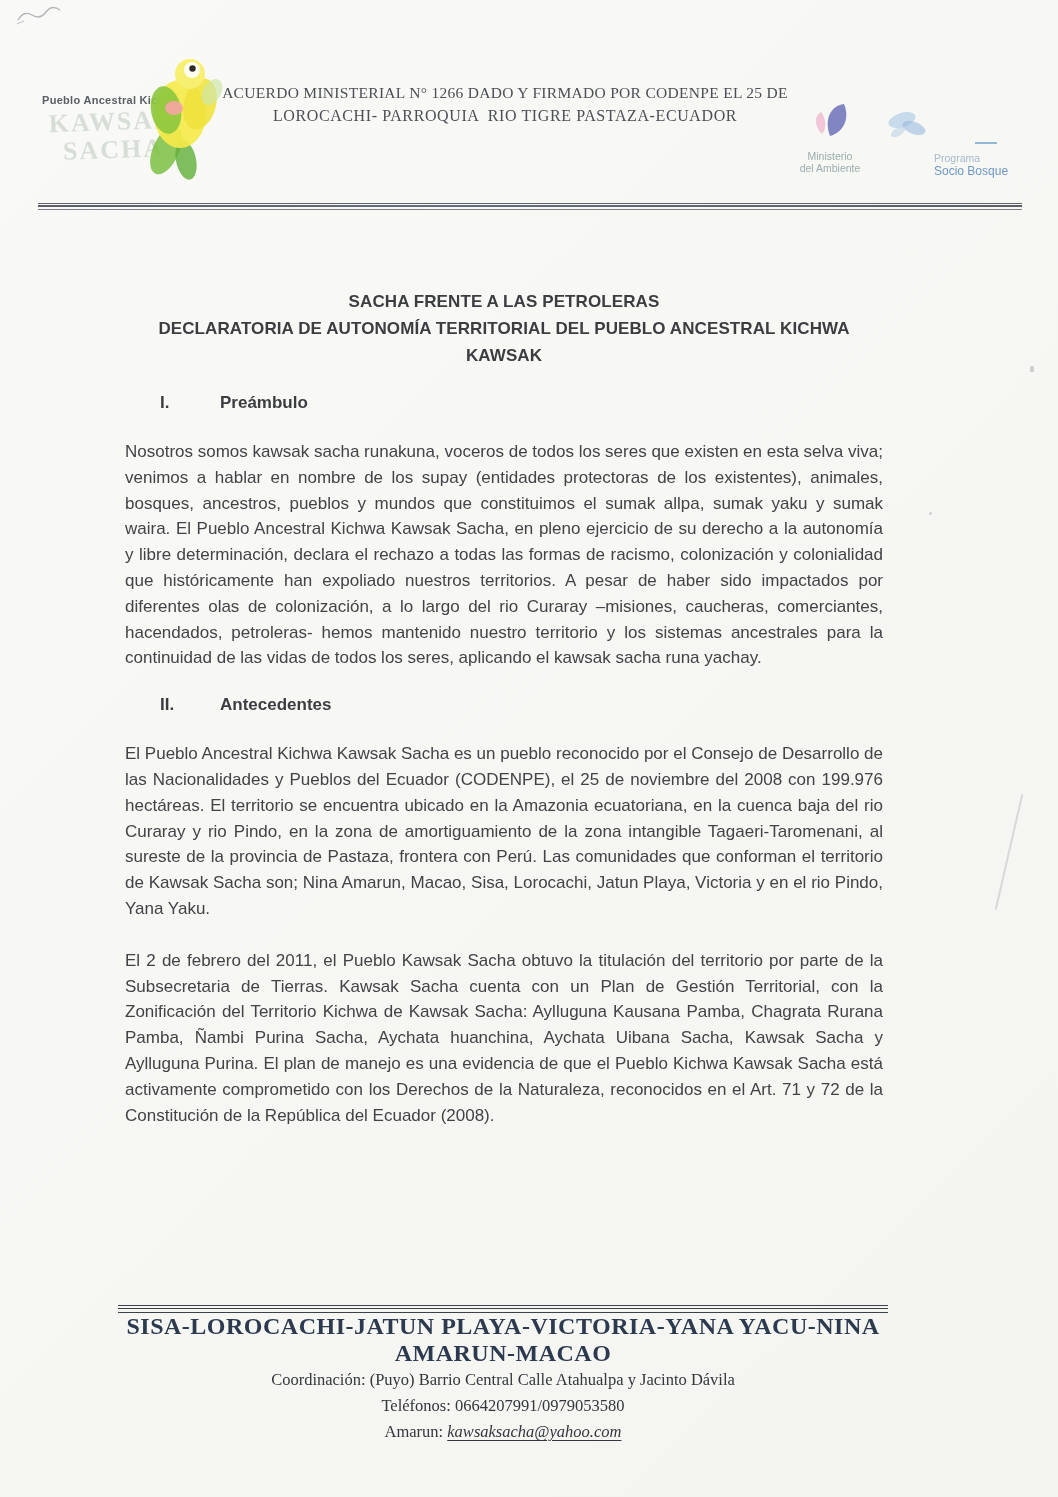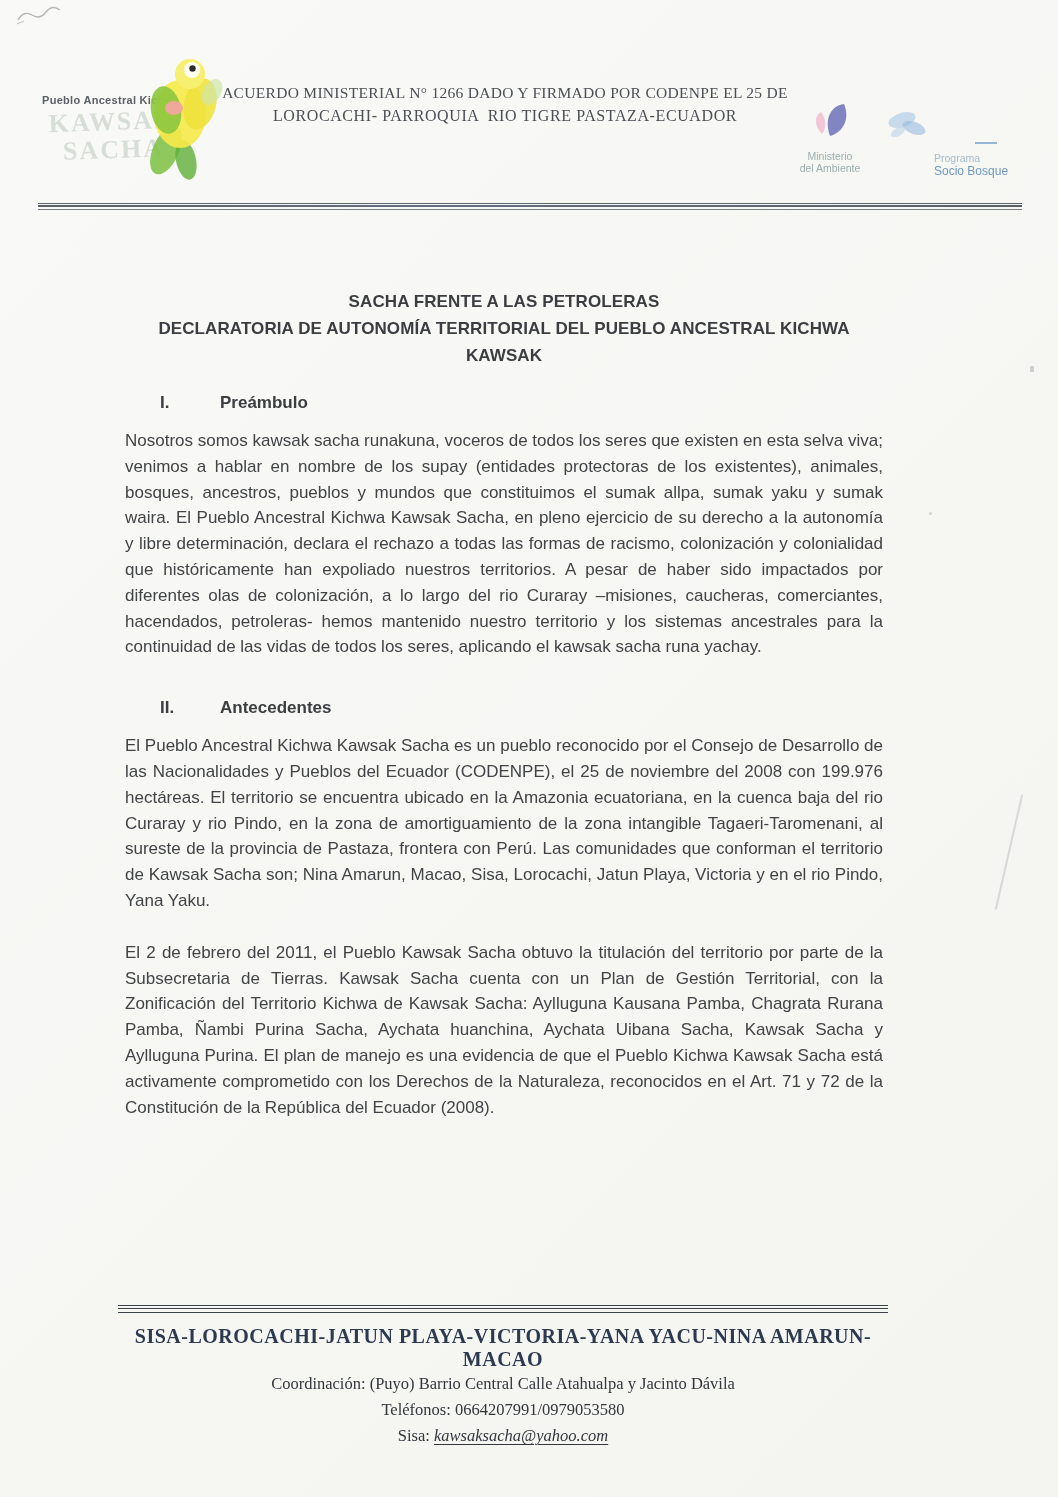--- a/index.html
+++ b/index.html
@@ -42,31 +42,31 @@
     border-top:1.5px solid #5e646c; border-bottom:1px solid #7a7f86; }
   .rule-top::after { content:""; position:absolute; left:0; right:0; top:0.5px; height:2px;
     background:linear-gradient(90deg,#3f454d,#4a5568 40%,#3f454d); opacity:.85; }
 
   
   .body-col { position:absolute; left:125px; top:288px; width:758px; }
   .doc-title { text-align:center; font-weight:bold; font-size:17px; line-height:27px; color:#3b3d40; letter-spacing:.1px; }
   .sec-heading { display:flex; padding-left:35px; margin-top:24px; font-weight:bold; font-size:17px; color:#3b3d40; }
   .sec-num { width:60px; }
   .para { text-align:justify; font-size:17px; line-height:25.8px; margin:0; color:#414346; }
-  .para.first { margin-top:15px; }
+  .para.first { margin-top:26px; }
   .para + .para { margin-top:26px; }
-  .sec2 { margin-top:38px; }
+  .sec2 { margin-top:24px; }
   .sec2-para { margin-top:19px; }
 
   
   .footer { position:absolute; left:118px; top:1305px; width:770px; text-align:center;
     font-family:"Liberation Serif", serif; color:#2e3a4c; }
   .rule-bottom { height:6px; border-top:1.2px solid #3c424a; border-bottom:1px solid #3c424a; position:relative; }
   .rule-bottom::after { content:""; position:absolute; left:0; right:0; top:1.5px; height:1.2px; background:#3c424a; }
-  .footer-communities { margin-top:12px; font-weight:bold; font-size:20px; letter-spacing:.5px; color:#2c3a50; }
+  .footer-communities { margin-top:0; font-weight:bold; font-size:24px; letter-spacing:.5px; color:#2c3a50; }
   .footer-line { font-size:16.5px; line-height:26px; color:#33373d; }
   .footer-email-value { text-decoration:underline; text-underline-offset:3px;font-style:italic; }
 
   
   .squiggle { position:absolute; left:16px; top:6px; opacity:.55; }
   .scratch { position:absolute; left:1008px; top:793px; width:1.5px; height:118px;
     background:#9aa0a8; opacity:.33; transform:rotate(13deg); }
   .speck1 { position:absolute; left:1030px; top:366px; width:4px; height:6px; background:#8f949b; opacity:.4; border-radius:1px; }
   .speck2 { position:absolute; left:929px; top:512px; width:3px; height:3px; background:#9a9fa6; opacity:.4; border-radius:50%; }
 </style>
@@ -156,17 +156,17 @@
     <p class="para first sec2-para">El Pueblo Ancestral Kichwa Kawsak Sacha es un pueblo reconocido por el Consejo de Desarrollo de las Nacionalidades y Pueblos del Ecuador (CODENPE), el 25 de noviembre del 2008 con 199.976 hectáreas. El territorio se encuentra ubicado en la Amazonia ecuatoriana, en la cuenca baja del rio Curaray y rio Pindo, en la zona de amortiguamiento de la zona intangible Tagaeri-Taromenani, al sureste de la provincia de Pastaza, frontera con Perú. Las comunidades que conforman el territorio de Kawsak Sacha son; Nina Amarun, Macao, Sisa, Lorocachi, Jatun Playa, Victoria y en el rio Pindo, Yana Yaku.</p>
     <p class="para">El 2 de febrero del 2011, el Pueblo Kawsak Sacha obtuvo la titulación del territorio por parte de la Subsecretaria de Tierras. Kawsak Sacha cuenta con un Plan de Gestión Territorial, con la Zonificación del Territorio Kichwa de Kawsak Sacha: Aylluguna Kausana Pamba, Chagrata Rurana Pamba, Ñambi Purina Sacha, Aychata huanchina, Aychata Uibana Sacha, Kawsak Sacha y Aylluguna Purina. El plan de manejo es una evidencia de que el Pueblo Kichwa Kawsak Sacha está activamente comprometido con los Derechos de la Naturaleza, reconocidos en el Art. 71 y 72 de la Constitución de la República del Ecuador (2008).</p>
   </div>
 
   <div class="footer">
     <div class="rule-bottom"></div>
     <div class="footer-communities">SISA-LOROCACHI-JATUN PLAYA-VICTORIA-YANA YACU-NINA AMARUN-MACAO</div>
     <div class="footer-line">Coordinación: (Puyo) Barrio Central Calle Atahualpa y Jacinto Dávila</div>
     <div class="footer-line">Teléfonos: 0664207991/0979053580</div>
     <div class="footer-line">
-      <span>Sisa: </span><span class="footer-email-value">kawsaksacha@yahoo.com</span>
+      <span>Amarun: </span><span class="footer-email-value">kawsaksacha@yahoo.com</span>
     </div>
   </div>
 
 </div>
 
 </body></html>

